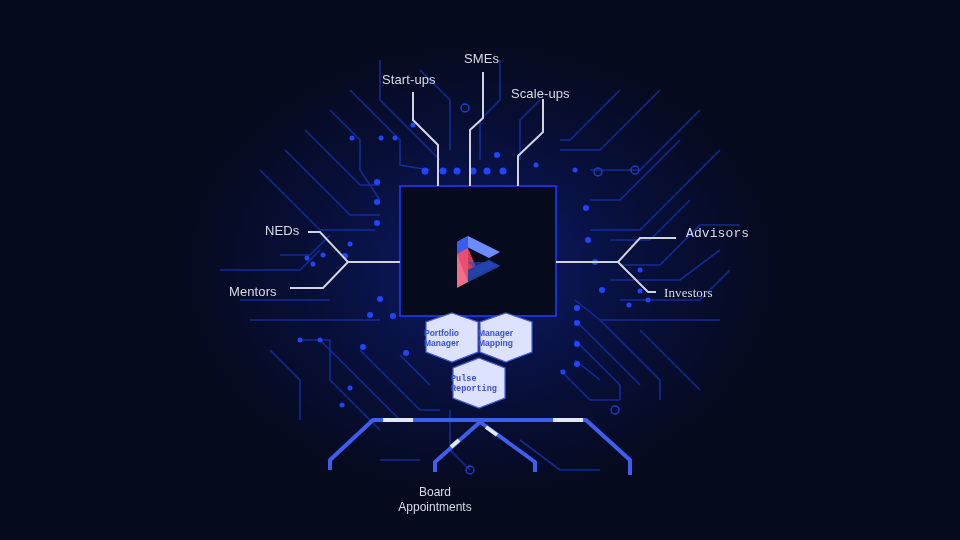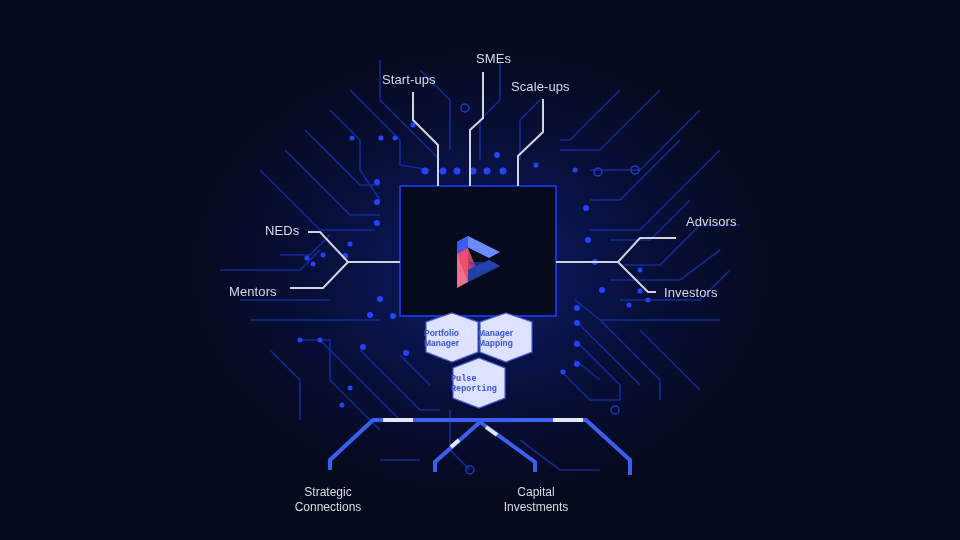--- a/index.html
+++ b/index.html
@@ -177,43 +177,39 @@
     </g>
     <g stroke="#e4e8f5" stroke-width="4" fill="none">
       <line x1="383" y1="420" x2="413" y2="420"></line>
       <line x1="553" y1="420" x2="583" y2="420"></line>
       <line x1="451" y1="447" x2="459" y2="440"></line>
       <line x1="486" y1="427" x2="497" y2="435"></line>
     </g>
   </svg>
 
   <div class="lbl" style="left:382px;top:72px;">Start-ups</div>
-  <div class="lbl" style="left:464px;top:51px;margin-left:12px;">SMEs</div>
-  <div class="lbl" style="left:511px;top:79px;">Scale-ups</div>
+  <div class="lbl" style="left:464px;top:51px;">SMEs</div>
+  <div class="lbl" style="left:511px;top:86px;">Scale-ups</div>
 
   <div class="lbl" style="left:265px;top:223px;text-align:center;">NEDs</div>
   <div class="lbl" style="left:229px;top:284px;">Mentors</div>
 
-  <div class="lbl" style="left:686px;top:214px;">Advisors</div>
-  <div class="lbl" style="left:664px;top:285px;">Investors</div>
+  <div class="lbl" style="left:686px;top:226px;font-family:Liberation Mono, monospace;">Advisors</div>
+  <div class="lbl" style="left:664px;top:285px;font-family:Liberation Serif, serif;">Investors</div>
 
   <div class="hex-text" style="left:424px;top:328px;">
     <div>Portfolio</div>
     <div>Manager</div>
   </div>
   <div class="hex-text" style="left:478px;top:328px;">
     <div>Manager</div>
     <div>Mapping</div>
   </div>
   <div class="hex-text" style="left:451px;top:374px;font-family:Liberation Mono, monospace;">
     <div>Pulse</div>
     <div>Reporting</div>
   </div>
 
-  <div class="lbl2" style="left:273px;top:485px;">
-    <div>Strategic</div>
-    <div>Connections</div>
-  </div>
-  <div class="lbl2" style="left:481px;top:485px;">
-    <div>Capital</div>
-    <div>Investments</div>
+  <div class="lbl2" style="left:380px;top:485px;">
+    <div>Board</div>
+    <div>Appointments</div>
   </div>
 </div>
 
 </body></html>

